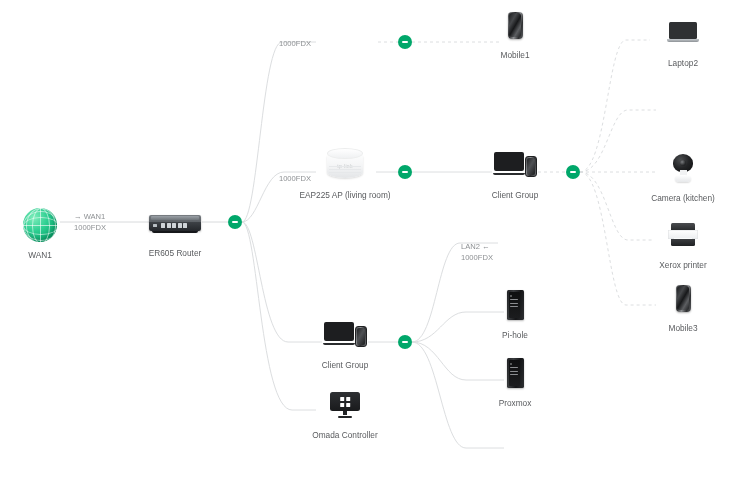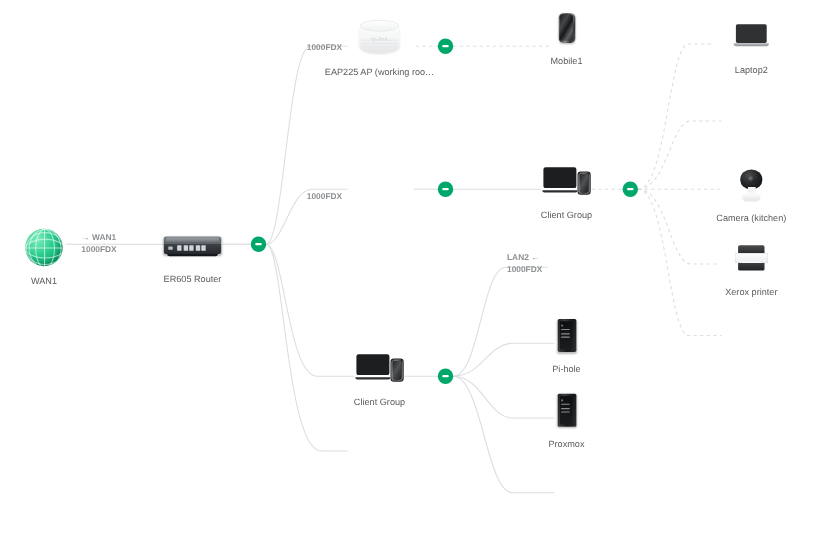--- a/index.html
+++ b/index.html
@@ -15,21 +15,21 @@
   #links{position:absolute;left:0;top:0;width:750px;height:494px;}
 
   .node{position:absolute;transform:translate(-50%,-50%);text-align:center;width:120px;}
   .node .art{height:44px;display:flex;align-items:center;justify-content:center;}
   .node .cap{
     font-size:8.3px;color:#595b5e;margin-top:3px;line-height:11px;
     white-space:nowrap;overflow:hidden;text-overflow:ellipsis;
   }
 
   
-  .elabel{position:absolute;transform:translate(-50%,-50%);text-align:left;white-space:nowrap;font-weight:bold;}
+  .elabel{position:absolute;transform:translate(-50%,-50%);text-align:left;white-space:nowrap;}
   .elabel div{font-size:7.6px;color:#8d9093;line-height:10.5px;}
 
   
   .hub{position:absolute;width:14px;height:14px;border-radius:50%;
        background:#00a76a;transform:translate(-50%,-50%);
        display:flex;align-items:center;justify-content:center;}
   .hub i{display:block;width:6px;height:1.6px;background:#ffffff;border-radius:1px;}
 
   
   .globe{width:34px;height:34px;border-radius:50%;position:relative;
@@ -191,21 +191,21 @@
   </div>
 
   <div class="elabel" style="left:311px;top:44px;transform:translate(-100%,-50%);">
     <div>1000FDX</div>
   </div>
 
   <div class="elabel" style="left:311px;top:179px;transform:translate(-100%,-50%);">
     <div>1000FDX</div>
   </div>
 
-  <div class="elabel" style="left:493px;top:240px;transform:translate(-100%,-50%);">
+  <div class="elabel" style="left:493px;top:252px;transform:translate(-100%,-50%);">
     <div>LAN2 ←</div>
     <div>1000FDX</div>
   </div>
 
   <div class="hub" style="left:235px;top:222px;">
     <i></i>
   </div>
   <div class="hub" style="left:405px;top:42px;">
     <i></i>
   </div>
@@ -244,34 +244,34 @@
             <b></b>
             <b></b>
             <b></b>
           </span>
         <span class="foot"></span>
       </div>
     </div>
     <div class="cap">ER605 Router</div>
   </div>
 
-  <div class="node" style="left:345px;top:42px;">
+
+  <div class="node" style="left:345px;top:172px;">
     <div class="art">
       <div class="ap">
         <span class="body"></span>
           <span class="cap2"></span>
         <span class="logo">tp-link</span>
         <span class="r r2"></span>
           <span class="r r3"></span>
           <span class="r r4"></span>
       </div>
     </div>
-    <div class="cap">EAP225 AP (working roo…</div>
-  </div>
-
+    <div class="cap">EAP225 AP (living room)</div>
+  </div>
 
   <div class="node" style="left:515px;top:32px;">
     <div class="art">
       <div class="phone">
           <span class="scr"></span>
         </div>
     </div>
     <div class="cap">Mobile1</div>
   </div>
 
@@ -298,20 +298,36 @@
             <span class="base"></span>
           </span>
         <span class="ph">
             <i></i>
           </span>
       </div>
     </div>
     <div class="cap">Client Group</div>
   </div>
 
+  <div class="node" style="left:345px;top:412px;">
+    <div class="art">
+      <div class="ctl">
+        <span class="mon"></span>
+        <span class="grid">
+            <b></b>
+            <b></b>
+            <b></b>
+            <b></b>
+          </span>
+        <span class="stand"></span>
+          <span class="foot"></span>
+      </div>
+    </div>
+    <div class="cap">Omada Controller</div>
+  </div>
 
 
   <div class="node" style="left:515px;top:380px;">
     <div class="art">
       <div class="srv">
         <span class="face"></span>
           <span class="dot"></span>
         <span class="sl s1"></span>
           <span class="sl s2"></span>
           <span class="sl s3"></span>
@@ -362,14 +378,22 @@
       <div class="prt">
         <span class="top"></span>
           <span class="mid"></span>
           <span class="tray"></span>
           <span class="bot"></span>
       </div>
     </div>
     <div class="cap">Xerox printer</div>
   </div>
 
+  <div class="node" style="left:683px;top:305px;">
+    <div class="art">
+      <div class="phone">
+          <span class="scr"></span>
+        </div>
+    </div>
+    <div class="cap">Mobile3</div>
+  </div>
 
 </div>
 
 </body></html>

